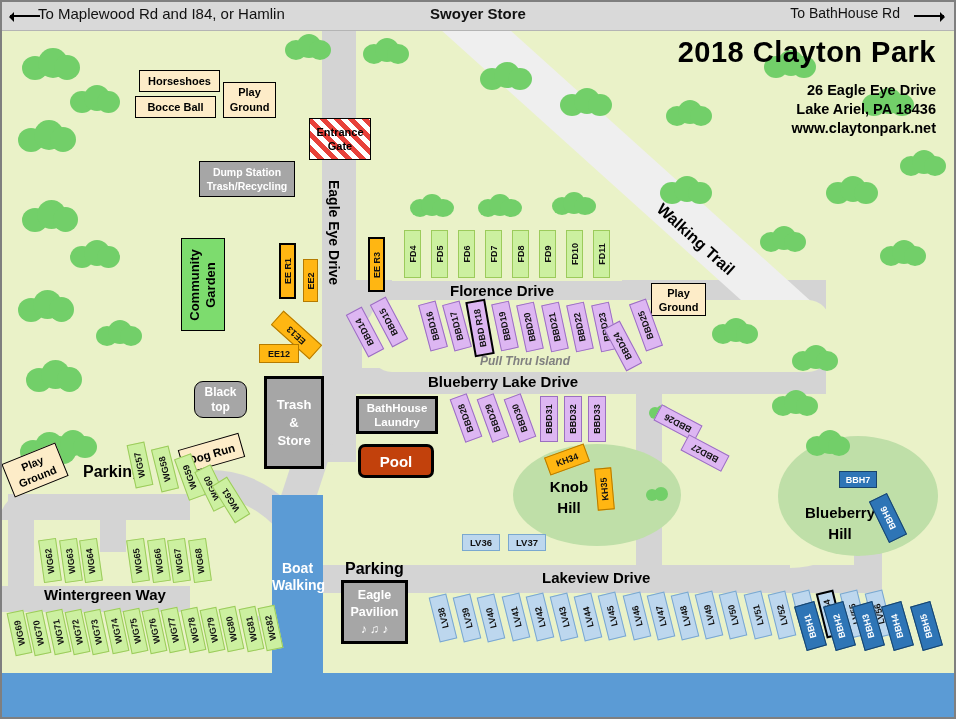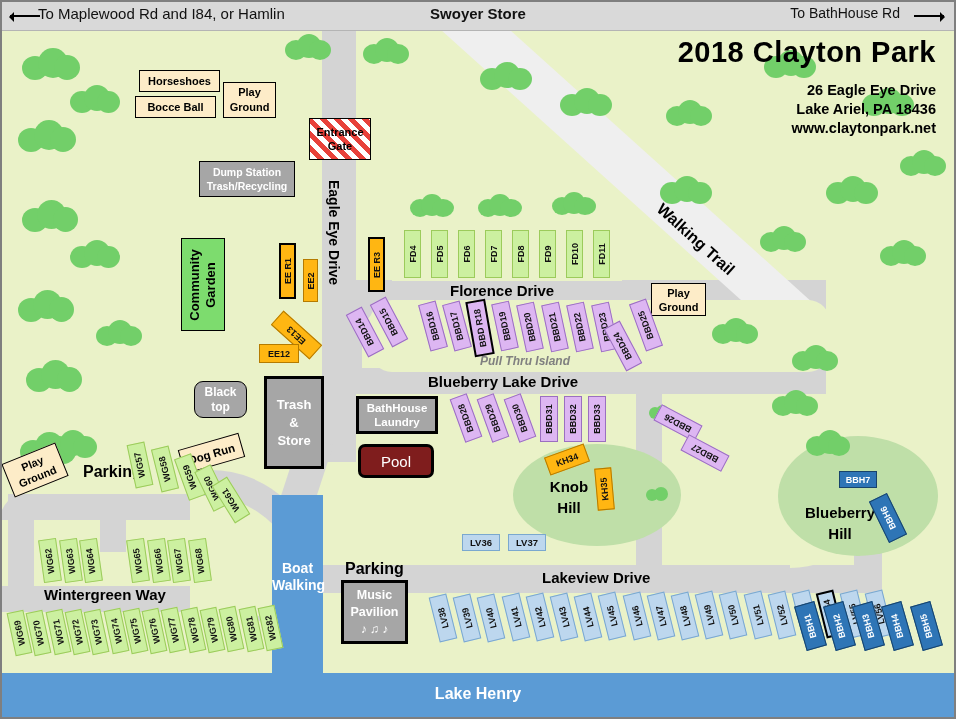--- a/index.html
+++ b/index.html
@@ -34,21 +34,21 @@
 
   
   .title{position:absolute;right:20px;top:36px;font-size:29px;font-weight:bold;color:#000;letter-spacing:.5px;white-space:nowrap;}
   .addr{position:absolute;right:20px;font-size:14.5px;font-weight:bold;color:#000;white-space:nowrap;}
 
   
   .box{position:absolute;box-sizing:border-box;display:flex;align-items:center;justify-content:center;text-align:center;}
   .bld-grey{background:#a6a6a6;border:3px solid #000;color:#fff;font-weight:bold;}
   .bld-grey-soft{background:#a6a6a6;border:1px solid #000;color:#fff;font-weight:bold;}
   .bld-tan{background:#fdecc8;border:1px solid #000;color:#000;font-weight:bold;}
-  .bld-blue{background:#7f1d1d;border:3px solid #000;color:#fff;font-weight:normal;border-radius:7px;}
+  .bld-blue{background:#c2410c;border:3px solid #000;color:#fff;font-weight:bold;border-radius:7px;}
   .bld-green{background:#7ddc6e;border:1px solid #000;color:#000;font-weight:bold;}
   .blacktop{background:#a6a6a6;border:1px solid #000;color:#fff;font-weight:bold;border-radius:9px;}
 
   .hatch-red{background:
     repeating-linear-gradient(45deg,#ffffff 0 5px,#e8413a 5px 10px);
     border:1px solid #000;}
   .hatch-yellow{background:
     repeating-linear-gradient(45deg,#bfbfbf 0 5px,#ffdf2b 5px 10px);
     border:3px solid #000;}
 
@@ -345,32 +345,31 @@
   <div class="box bld-tan" style="left:6px;top:452px;width:58px;height:36px;font-size:11px;flex-direction:column;line-height:14px;transform:rotate(-22deg);">
     <span>Play</span>
     <span>Ground</span>
   </div>
 
   <div class="box bld-tan" style="left:180px;top:441px;width:63px;height:25px;font-size:11.5px;transform:rotate(-16deg);">
     <span>Dog Run</span>
   </div>
 
   <div class="box bld-grey" style="left:341px;top:580px;width:67px;height:64px;font-size:12.5px;flex-direction:column;line-height:17px;">
-    <span>Music</span>
+    <span>Eagle</span>
     <span>Pavilion</span>
     <span style="font-size:12px">♪ ♫ ♪</span>
   </div>
 
   <div class="water abs" style="left:272px;top:495px;width:51px;height:178px;"></div>
   <div class="boat-label">
     <span>Boat</span><br>
     <span>Walking</span>
   </div>
   <div class="water abs" style="left:0;top:673px;width:956px;height:46px;"></div>
-  <div class="lake-label">Lake Henry</div>
 
   <div class="roadname" style="left:326px;top:180px;font-size:14px;writing-mode:vertical-rl;">Eagle Eye Drive</div>
   <div class="roadname" style="left:450px;top:282px;font-size:15px;">Florence Drive</div>
   <div class="roadname" style="left:428px;top:373px;font-size:15px;">Blueberry Lake Drive</div>
   <div class="roadname" style="left:542px;top:569px;font-size:15px;">Lakeview Drive</div>
   <div class="roadname" style="left:44px;top:586px;font-size:15px;">Wintergreen Way</div>
   <div class="roadname" style="left:665px;top:200px;font-size:16px;transform:rotate(42deg);transform-origin:left top;">Walking Trail</div>
 
   <div class="maplabel" style="left:539px;top:476px;font-size:15px;line-height:21px;text-align:center;width:60px;">
     <span>Knob</span><br>

